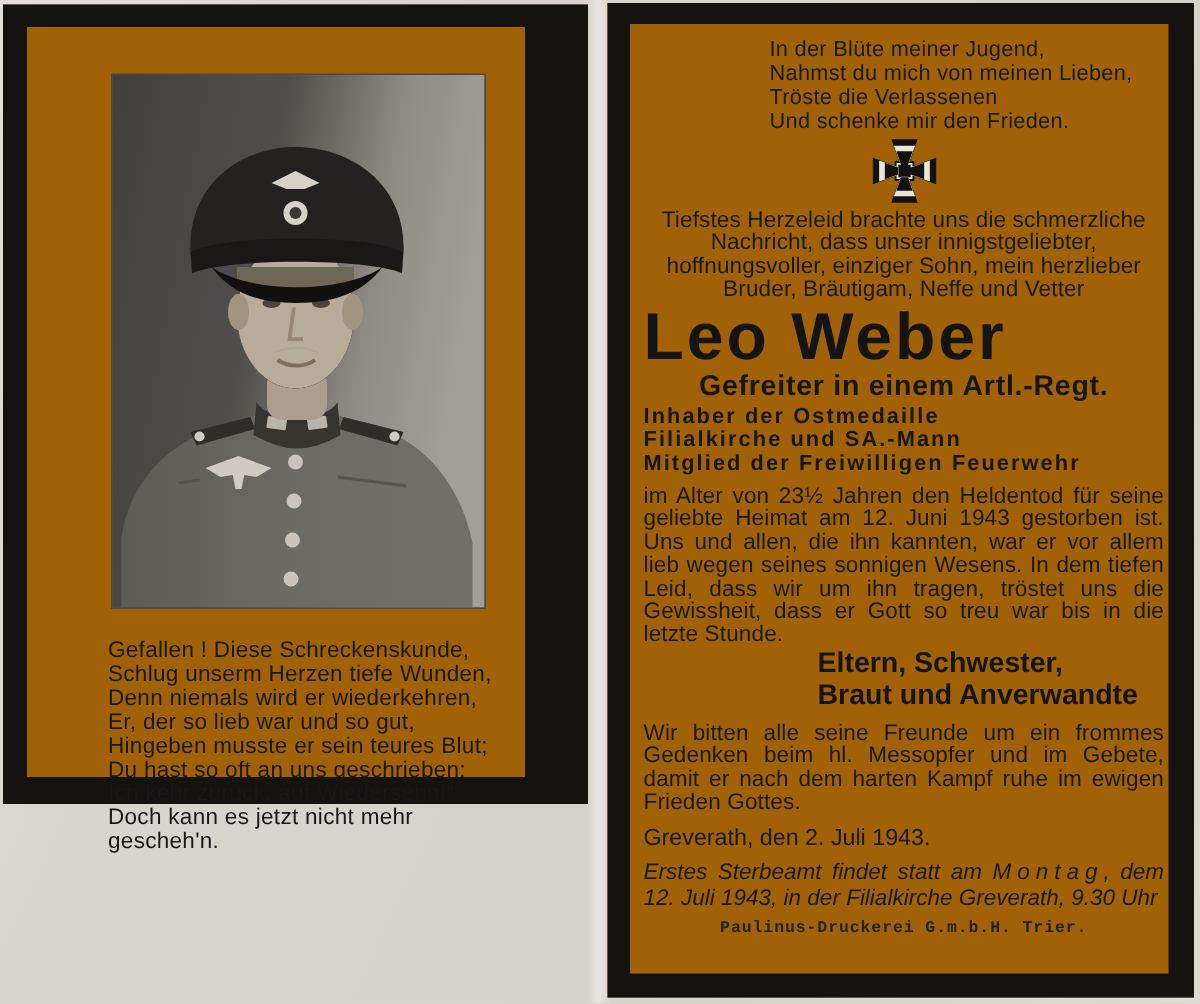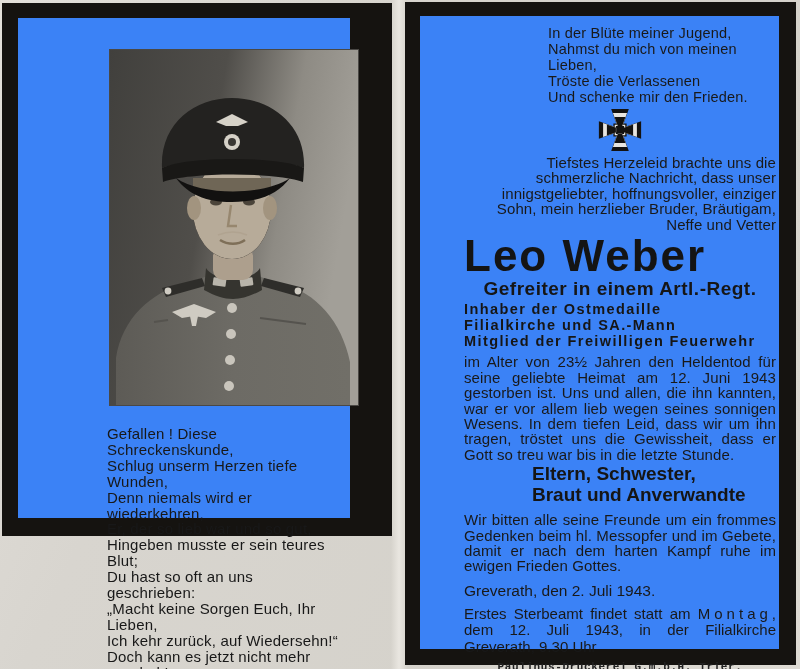--- a/index.html
+++ b/index.html
@@ -10,21 +10,21 @@
       linear-gradient(115deg, #e3e0da 0%, #d8d5cf 30%, #d5d2cb 70%, #dedbd4 100%);
     font-family:"Liberation Sans", sans-serif;
     color:#191919;
     -webkit-font-smoothing:antialiased;
   }
   .gutter{
     position:absolute;left:391px;top:0;width:16px;height:669px;
     background:linear-gradient(90deg,#d6d3cc,#e9e6e0 50%,#d6d3cc);
   }
   
-  .card{position:absolute;background:#3b82f6;box-sizing:border-box;padding-left:35px;}
+  .card{position:absolute;background:#a16207;box-sizing:border-box;}
   .card-left{
     left:2px;top:3px;width:390px;height:533px;
     border-style:solid;border-color:#151310;
     border-width:15px 42px 18px 16px;
   }
   .card-right{
     left:405px;top:2px;width:391px;height:663px;
     border-style:solid;border-color:#151310;
     border-width:14px 17px 16px 15px;
   }
@@ -38,37 +38,37 @@
   .poem{
     position:absolute;left:54px;top:408px;right:6px;
     font-size:15px;line-height:15.9px;color:#181818;letter-spacing:0.2px;
   }
   
   .rc{position:absolute;left:9px;right:3px;top:0;}
   .motto{margin:9px 0 0 84px;font-size:14.5px;line-height:16px;letter-spacing:0.2px;}
   .cross-wrap{margin:3px auto 0;width:46px;height:44px;}
   .cross-wrap svg{display:block;width:100%;height:100%;}
   .para{font-size:15px;line-height:15.4px;letter-spacing:0.1px;}
-  .intro{margin-top:3px;text-align:right;}
+  .intro{margin-top:3px;text-align:center;}
   .name{
     margin-top:1px;text-align:left;font-size:44px;line-height:45px;
     font-weight:bold;letter-spacing:2px;white-space:nowrap;color:#141414;
   }
   .rank{
     text-align:center;font-size:19px;line-height:21px;font-weight:bold;
     letter-spacing:0.5px;white-space:nowrap;color:#161616;
   }
   .titles{margin-top:3px;font-weight:bold;
     font-size:14.5px;line-height:15.8px;letter-spacing:1.4px;color:#161616;}
   .obituary{margin-top:5px;text-align:justify;}
   .herz{margin:6px 0 0 140px;font-size:15px;line-height:17px;font-weight:bold;}
-  .mourners{margin:1px 0 0 68px;font-size:19px;line-height:21px;font-weight:bold;color:#151515;}
+  .mourners{margin:1px 0 0 116px;font-size:19px;line-height:21px;font-weight:bold;color:#151515;}
   .request{margin-top:7px;text-align:justify;}
   .dateline{margin-top:8px;font-size:15.5px;line-height:17px;}
-  .service{margin-top:7px;font-size:15px;line-height:16.5px;text-align:justify;}
+  .service{margin-top:7px;font-size:15px;line-height:16.5px;text-align:justify;font-style:italic;}
   .sperr{letter-spacing:4px;}
   .printer{
     margin-top:6px;text-align:center;
     font-family:Liberation Mono, monospace;font-weight:bold;
     font-size:11px;letter-spacing:0.6px;color:#222;
   }
 </style>
 </head>
 <body>
 
@@ -141,21 +141,20 @@
       </svg>
     </div>
 
     <div class="poem">
       <div class="poem-line">Gefallen !  Diese Schreckenskunde,</div>
       <div class="poem-line">Schlug unserm Herzen tiefe Wunden,</div>
       <div class="poem-line">Denn niemals wird er wiederkehren,</div>
       <div class="poem-line">Er, der so lieb war und so gut,</div>
       <div class="poem-line">Hingeben musste er sein teures Blut;</div>
       <div class="poem-line">Du hast so oft an uns geschrieben:</div>
-      <div class="poem-line">„Macht keine Sorgen Euch, Ihr Lieben,</div>
       <div class="poem-line">Ich kehr zurück, auf Wiedersehn!“</div>
       <div class="poem-line">Doch kann es jetzt nicht mehr gescheh'n.</div>
     </div>
 
   </div>
 </div>
 
 <div class="card card-right">
   <div class="card-inner">
     <div class="rc">

